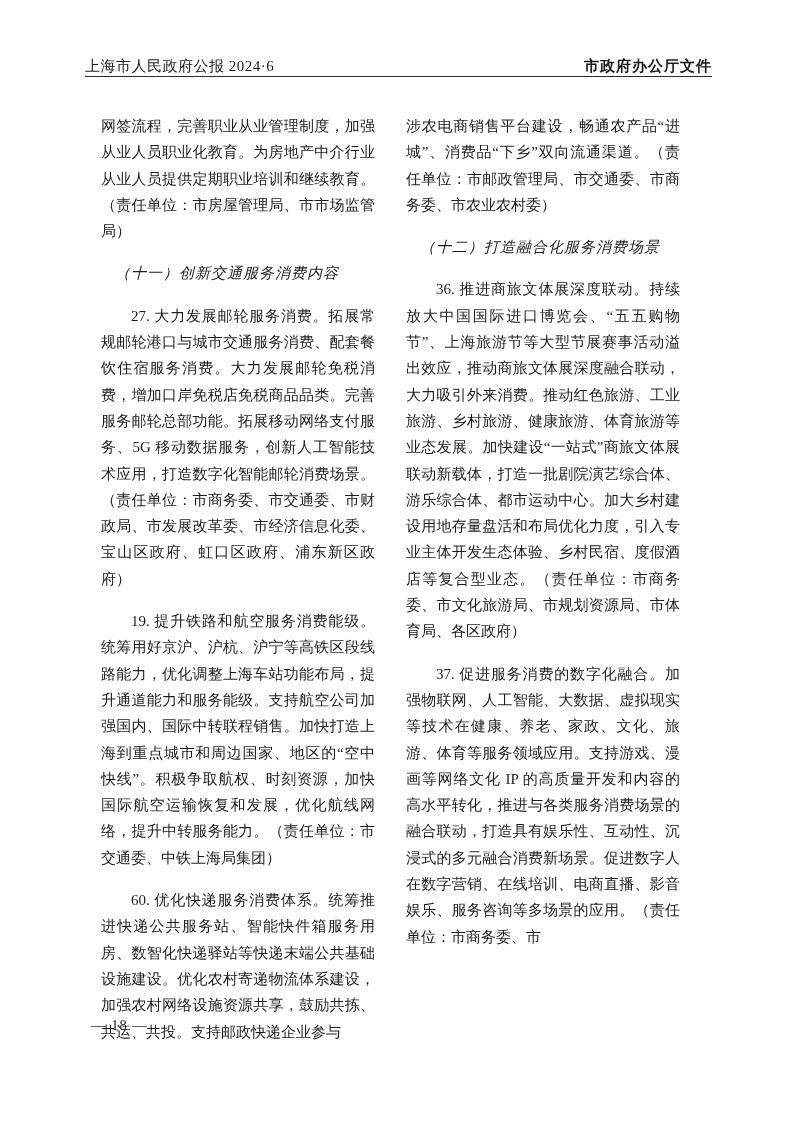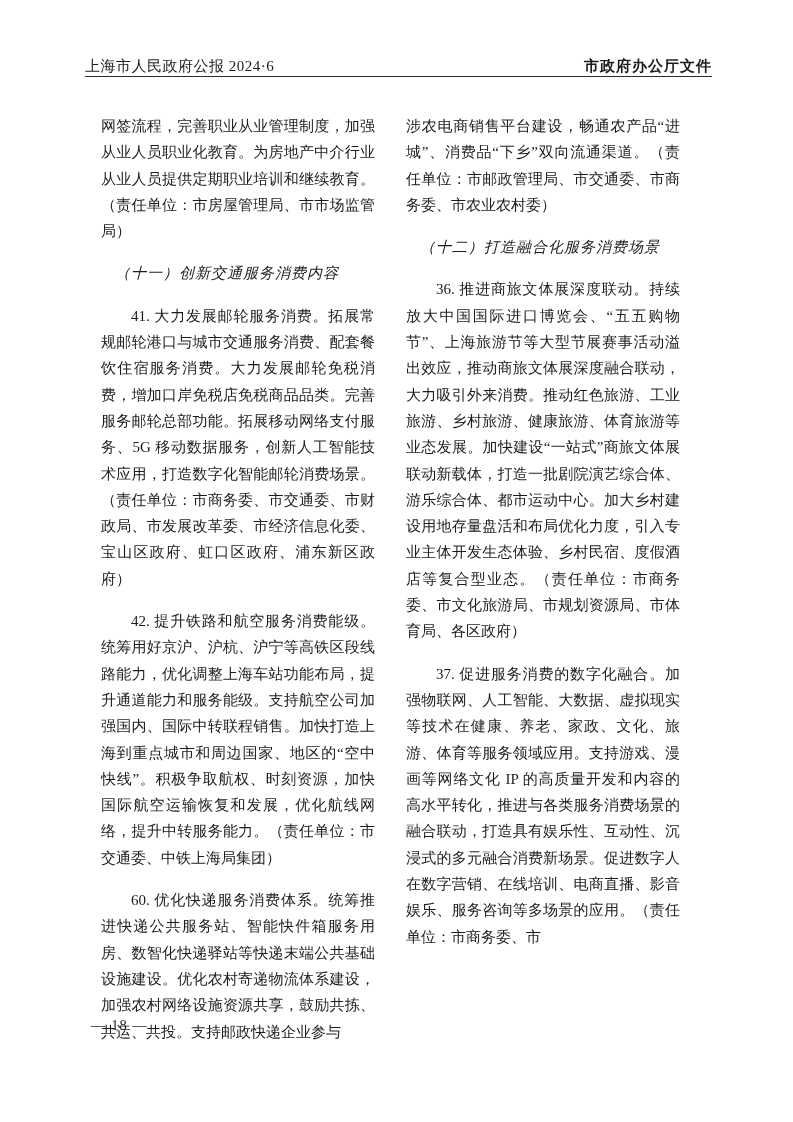--- a/index.html
+++ b/index.html
@@ -82,22 +82,22 @@
 <div class="page">
 
   <div class="running-header">
     <span class="hdr-left">上海市人民政府公报 2024·6</span>
     <span class="hdr-right">市政府办公厅文件</span>
   </div>
 
   <div class="column left">
     <p class="body-para no-indent">网签流程，完善职业从业管理制度，加强从业人员职业化教育。为房地产中介行业从业人员提供定期职业培训和继续教育。（责任单位：市房屋管理局、市市场监管局）</p>
     <p class="section-heading">（十一）创新交通服务消费内容</p>
-    <p class="body-para">41. 大力发展邮轮服务消费。拓展常规邮轮港口与城市交通服务消费、配套餐饮住宿服务消费。大力发展邮轮免税消费，增加口岸免税店免税商品品类。完善服务邮轮总部功能。拓展移动网络支付服务、5G 移动数据服务，创新人工智能技术应用，打造数字化智能邮轮消费场景。（责任单位：市商务委、市交通委、市财政局、市发展改革委、市经济信息化委、宝山区政府、虹口区政府、浦东新区政府）</p>
-    <p class="body-para">42. 提升铁路和航空服务消费能级。统筹用好京沪、沪杭、沪宁等高铁区段线路能力，优化调整上海车站功能布局，提升通道能力和服务能级。支持航空公司加强国内、国际中转联程销售。加快打造上海到重点城市和周边国家、地区的“空中快线”。积极争取航权、时刻资源，加快国际航空运输恢复和发展，优化航线网络，提升中转服务能力。（责任单位：市交通委、中铁上海局集团）</p>
+    <p class="body-para">27. 大力发展邮轮服务消费。拓展常规邮轮港口与城市交通服务消费、配套餐饮住宿服务消费。大力发展邮轮免税消费，增加口岸免税店免税商品品类。完善服务邮轮总部功能。拓展移动网络支付服务、5G 移动数据服务，创新人工智能技术应用，打造数字化智能邮轮消费场景。（责任单位：市商务委、市交通委、市财政局、市发展改革委、市经济信息化委、宝山区政府、虹口区政府、浦东新区政府）</p>
+    <p class="body-para">19. 提升铁路和航空服务消费能级。统筹用好京沪、沪杭、沪宁等高铁区段线路能力，优化调整上海车站功能布局，提升通道能力和服务能级。支持航空公司加强国内、国际中转联程销售。加快打造上海到重点城市和周边国家、地区的“空中快线”。积极争取航权、时刻资源，加快国际航空运输恢复和发展，优化航线网络，提升中转服务能力。（责任单位：市交通委、中铁上海局集团）</p>
     <p class="body-para">60. 优化快递服务消费体系。统筹推进快递公共服务站、智能快件箱服务用房、数智化快递驿站等快递末端公共基础设施建设。优化农村寄递物流体系建设，加强农村网络设施资源共享，鼓励共拣、共运、共投。支持邮政快递企业参与</p>
   </div>
 
   <div class="column right">
     <p class="body-para no-indent">涉农电商销售平台建设，畅通农产品“进城”、消费品“下乡”双向流通渠道。（责任单位：市邮政管理局、市交通委、市商务委、市农业农村委）</p>
     <p class="section-heading">（十二）打造融合化服务消费场景</p>
     <p class="body-para">36. 推进商旅文体展深度联动。持续放大中国国际进口博览会、“五五购物节”、上海旅游节等大型节展赛事活动溢出效应，推动商旅文体展深度融合联动，大力吸引外来消费。推动红色旅游、工业旅游、乡村旅游、健康旅游、体育旅游等业态发展。加快建设“一站式”商旅文体展联动新载体，打造一批剧院演艺综合体、游乐综合体、都市运动中心。加大乡村建设用地存量盘活和布局优化力度，引入专业主体开发生态体验、乡村民宿、度假酒店等复合型业态。（责任单位：市商务委、市文化旅游局、市规划资源局、市体育局、各区政府）</p>
     <p class="body-para">37. 促进服务消费的数字化融合。加强物联网、人工智能、大数据、虚拟现实等技术在健康、养老、家政、文化、旅游、体育等服务领域应用。支持游戏、漫画等网络文化 IP 的高质量开发和内容的高水平转化，推进与各类服务消费场景的融合联动，打造具有娱乐性、互动性、沉浸式的多元融合消费新场景。促进数字人在数字营销、在线培训、电商直播、影音娱乐、服务咨询等多场景的应用。（责任单位：市商务委、市</p>
   </div>
 

